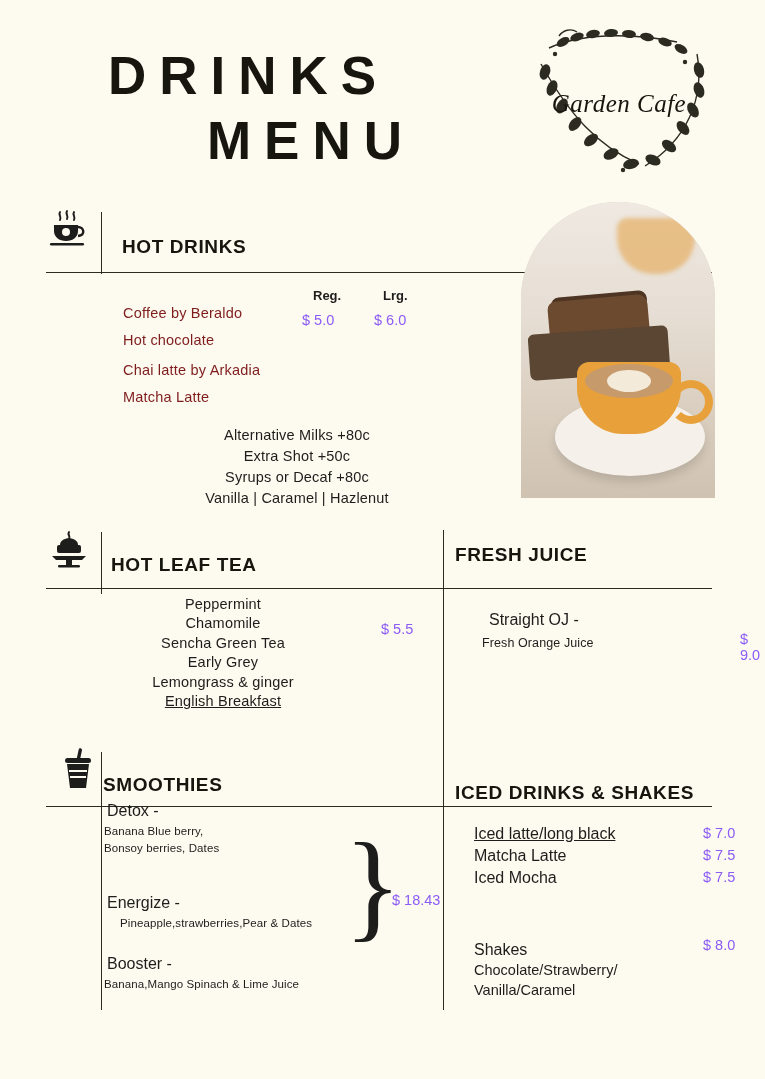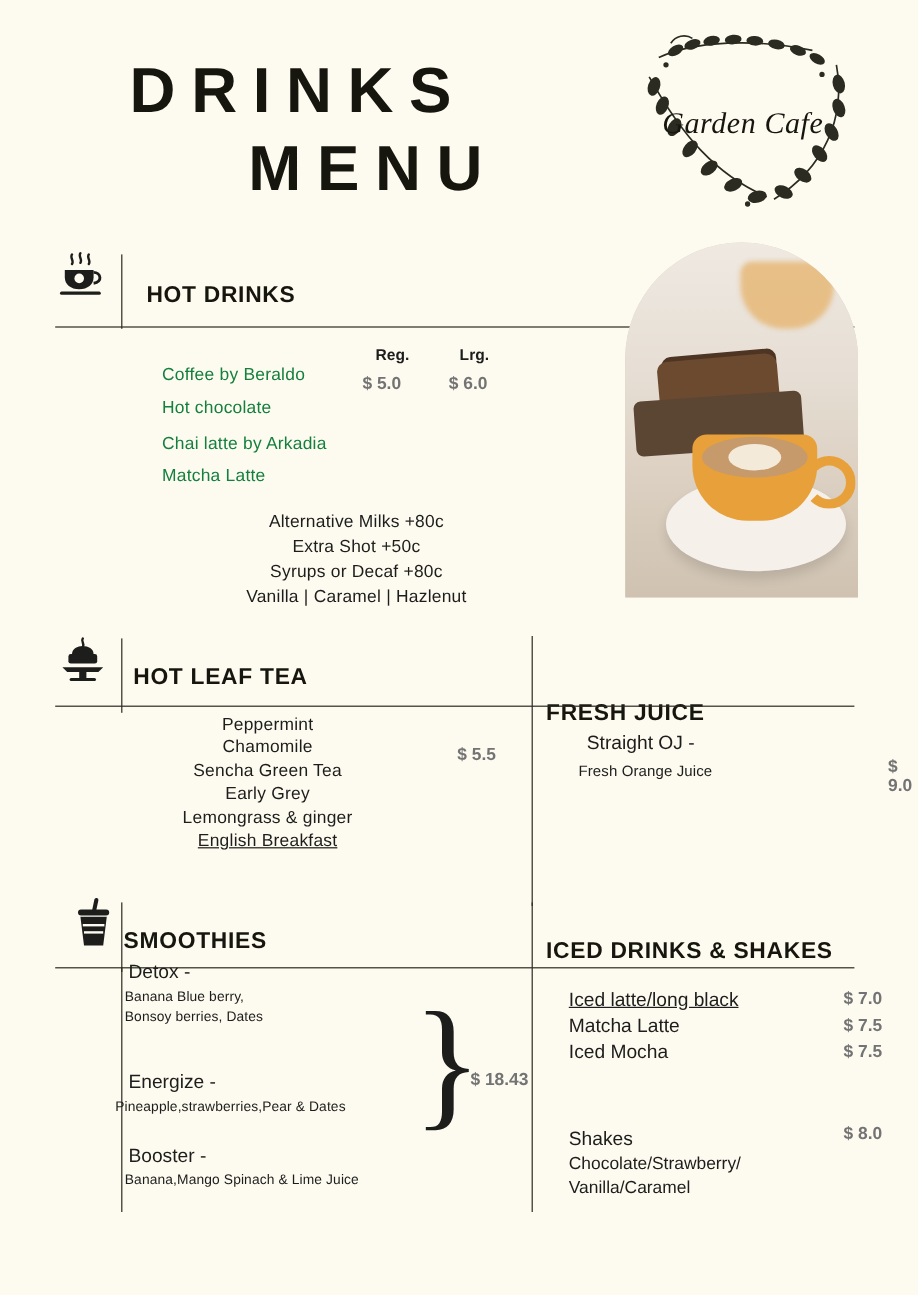--- a/index.html
+++ b/index.html
@@ -83,29 +83,27 @@
   }
   .icon-box {
     position: absolute;
     width: 44px;
     height: 44px;
   }
 
   .item {
     position: absolute;
     font-size: 14.5px;
-    color: #15803d;
+    color: #7f1d1d;
     letter-spacing: 0.2px;
-    margin-left: 12px;
   }
   .price {
     position: absolute;
     font-size: 14.5px;
-    color: #737373;
-    font-weight: bold;
+    color: #8b5cf6;
   }
   .small-head {
     position: absolute;
     font-size: 13px;
     font-weight: bold;
     color: #1d1d1b;
   }
   .centered {
     position: absolute;
     text-align: center;
@@ -342,21 +340,21 @@
       <path d="M12 19 C12 10, 30 10, 30 19 Z" fill="#1d1d1b"></path>
       <rect x="9" y="19" width="24" height="8" rx="2" fill="#1d1d1b"></rect>
       <path d="M4 30 H38 L34 34 H8 Z" fill="#1d1d1b"></path>
       <rect x="18" y="34" width="6" height="5" fill="#1d1d1b"></rect>
       <rect x="10" y="39" width="22" height="2.6" rx="1.3" fill="#1d1d1b"></rect>
       <path d="M21 6 C19 9, 23 10, 21 13" stroke="#1d1d1b" stroke-width="2" fill="none" stroke-linecap="round"></path>
     </svg>
   </div>
   <div class="vline" style="left:101px; top:532px; height:62px;"></div>
   <div class="section-head" style="left:111px; top:554px;">HOT LEAF TEA</div>
-  <div class="section-head" style="left:455px; top:584px;">FRESH JUICE</div>
+  <div class="section-head" style="left:455px; top:544px;">FRESH JUICE</div>
   <div class="hline" style="left:46px; top:588px; width:666px;"></div>
   <div class="vline" style="left:443px; top:530px; height:225px;"></div>
 
   <div class="centered" style="left:103px; top:596px; width:240px;">Peppermint</div>
   <div class="centered" style="left:103px; top:615px; width:240px;">Chamomile</div>
   <div class="centered" style="left:103px; top:635px; width:240px;">Sencha Green Tea</div>
   <div class="centered" style="left:103px; top:654px; width:240px;">Early Grey</div>
   <div class="centered" style="left:103px; top:674px; width:240px;">Lemongrass &amp; ginger</div>
   <div class="centered" style="left:103px; top:693px; width:240px;text-decoration:underline;">English Breakfast</div>
   <div class="price" style="left:381px; top:621px;">$ 5.5</div>
@@ -379,21 +377,21 @@
   <div class="section-head" style="left:455px; top:782px;">ICED DRINKS &amp; SHAKES</div>
   <div class="hline" style="left:46px; top:806px; width:666px;"></div>
   <div class="vline" style="left:443px; top:752px; height:258px;"></div>
   <div class="vline" style="left:101px; top:806px; height:204px;"></div>
 
   <div class="big-item" style="left:107px; top:802px;">Detox -</div>
   <div class="sub" style="left:104px; top:823px; width:250px; white-space:pre-line;">Banana Blue berry,
 Bonsoy berries, Dates</div>
 
   <div class="big-item" style="left:107px; top:894px;">Energize -</div>
-  <div class="sub" style="left:96px; top:915px; width:280px;"> Pineapple,strawberries,Pear &amp; Dates</div>
+  <div class="sub" style="left:120px; top:915px; width:280px;"> Pineapple,strawberries,Pear &amp; Dates</div>
 
   <div class="big-item" style="left:107px; top:955px;">Booster -</div>
   <div class="sub" style="left:104px; top:976px; width:280px;">Banana,Mango Spinach &amp; Lime Juice</div>
 
   <div class="brace" style="left:344px; top:826px;">}</div>
   <div class="price" style="left:392px; top:892px;">$ 18.43</div>
 
   <div class="big-item" style="left:474px; top:825px;text-decoration:underline;">Iced latte/long black</div>
   <div class="price" style="left:703px; top:825px;">$ 7.0</div>
   <div class="big-item" style="left:474px; top:847px;">Matcha Latte</div>

